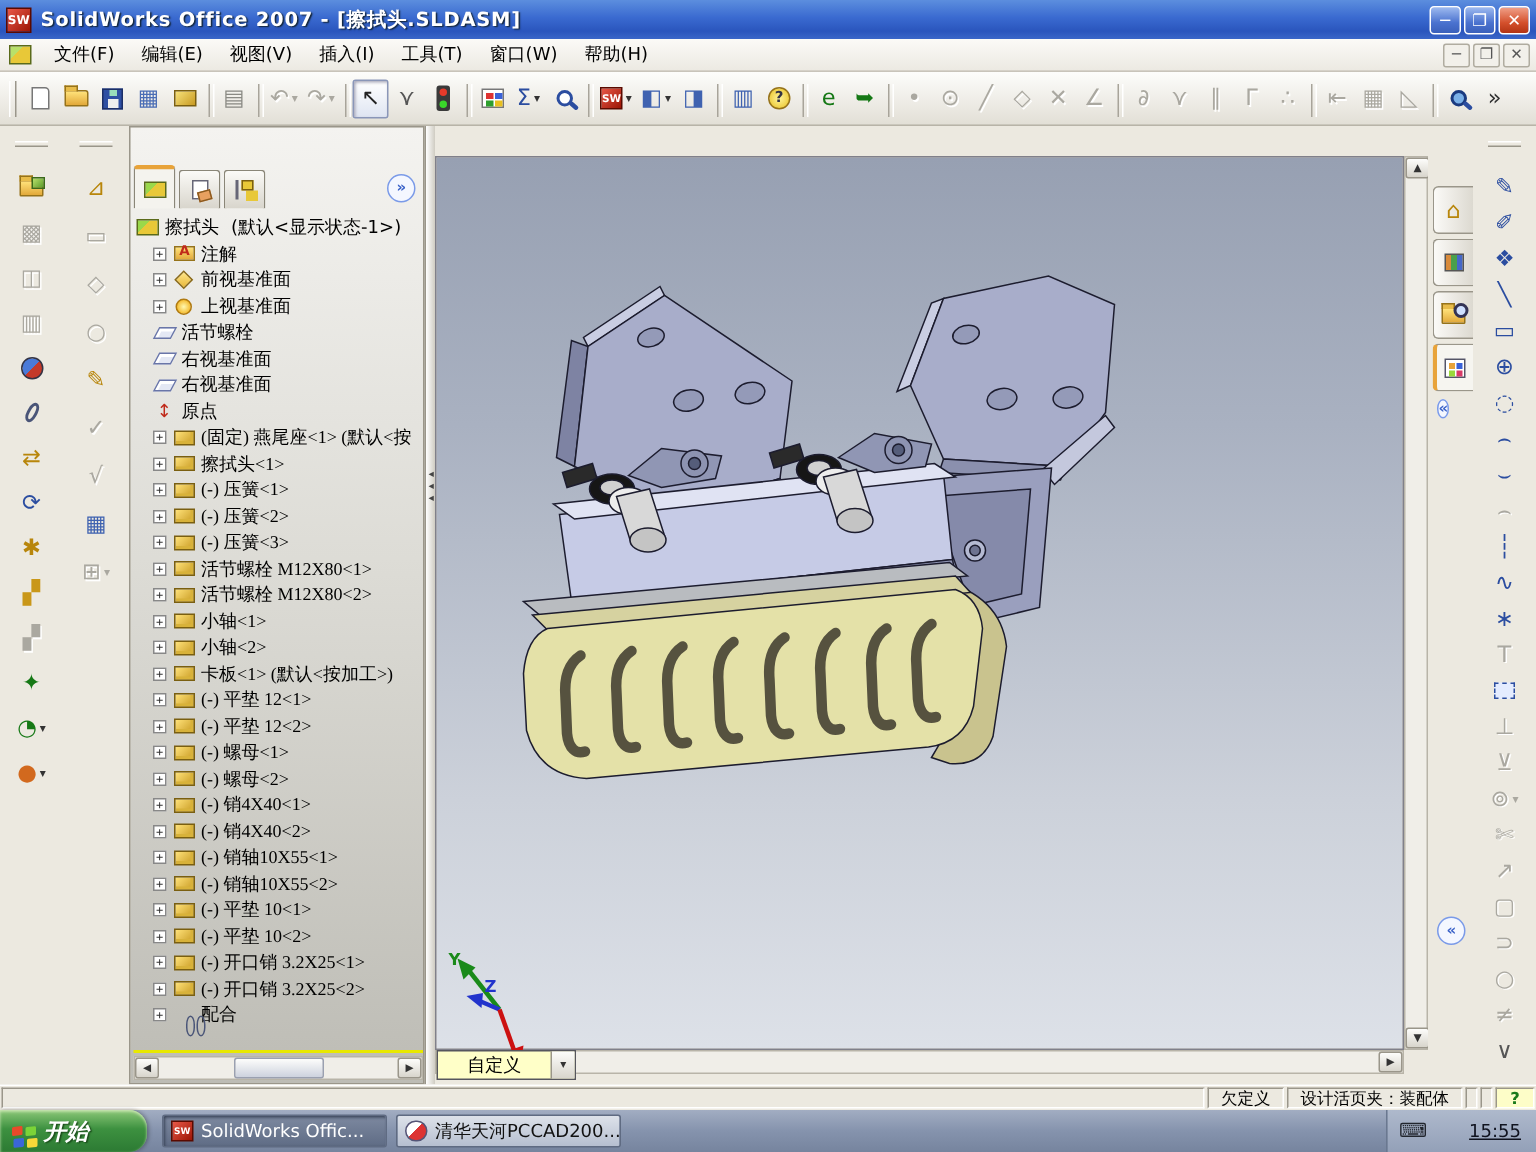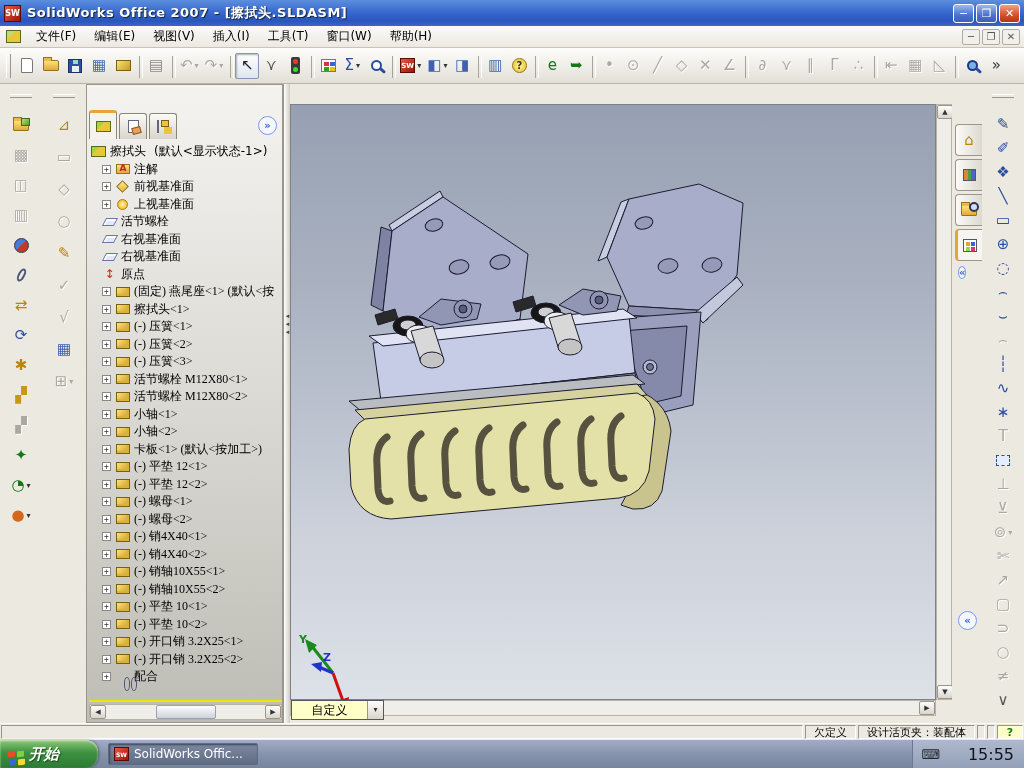--- a/index.html
+++ b/index.html
@@ -192,21 +192,21 @@
 .tbicon { width:15px; height:14px; margin-right:5px; flex:0 0 15px; }
 .tbi-sw { background:linear-gradient(135deg,#e85848,#9c1505); border:1px solid #5a0a00; }
 .tbi-sw::before { content:"SW"; display:block; color:#fff; font:bold 6px/13px "DejaVu Sans",sans-serif; text-align:center; }
 .tbi-pccad { background:linear-gradient(135deg,#fff 45%,#d33 45%); border:1px solid #557; border-radius:7px; }
 .tbi-ie { font:bold italic 13px/14px "DejaVu Serif",serif; color:#2a6ad8; text-align:center; }
 .tbi-ie::before { content:"e"; }
 #tray { height:28px; background:linear-gradient(180deg,#aeb9cc,#93a0b8); border-left:1px solid #6a7890;
   display:flex; align-items:center; padding:0 10px 0 8px; }
 .trayicon { margin-right:7px; display:inline-flex; align-items:center; }
 .trayicon .glyph { font-size:13px; }
-#clock { color:#10131f; font-size:16px; }
+#clock { color:#10131f; font-size:12px;text-decoration:underline; }
 </style>
 </head>
 <body>
 
 <div id="titlebar">
   <span class="sw-cube">SW</span>
   <span id="title-text">SolidWorks Office 2007 - [擦拭头.SLDASM]</span>
   <span class="winbtn">─</span>
   <span class="winbtn">❐</span>
   <span class="winbtn close">✕</span>
@@ -955,20 +955,24 @@
   <div id="startbtn">
     <span class="startflag"></span>
     <span id="start-label">开始</span>
   </div>
   <div id="taskbtns">
 
   <div class="taskbtn active">
         <span class="tbicon tbi-sw"></span>
         <span>SolidWorks Offic...</span>
       </div>
+      <div class="taskbtn">
+        <span class="tbicon tbi-pccad"></span>
+        <span>清华天河PCCAD200...</span>
+      </div>
     </div>
   <div id="tray">
     <span style="display:flex;align-items:center">
 
     <span class="trayicon">
           <span class="glyph" style="color: rgb(34, 38, 46);">⌨</span>
         </span>
         <span class="trayicon">
           <span class="glyph"></span>
         </span>

